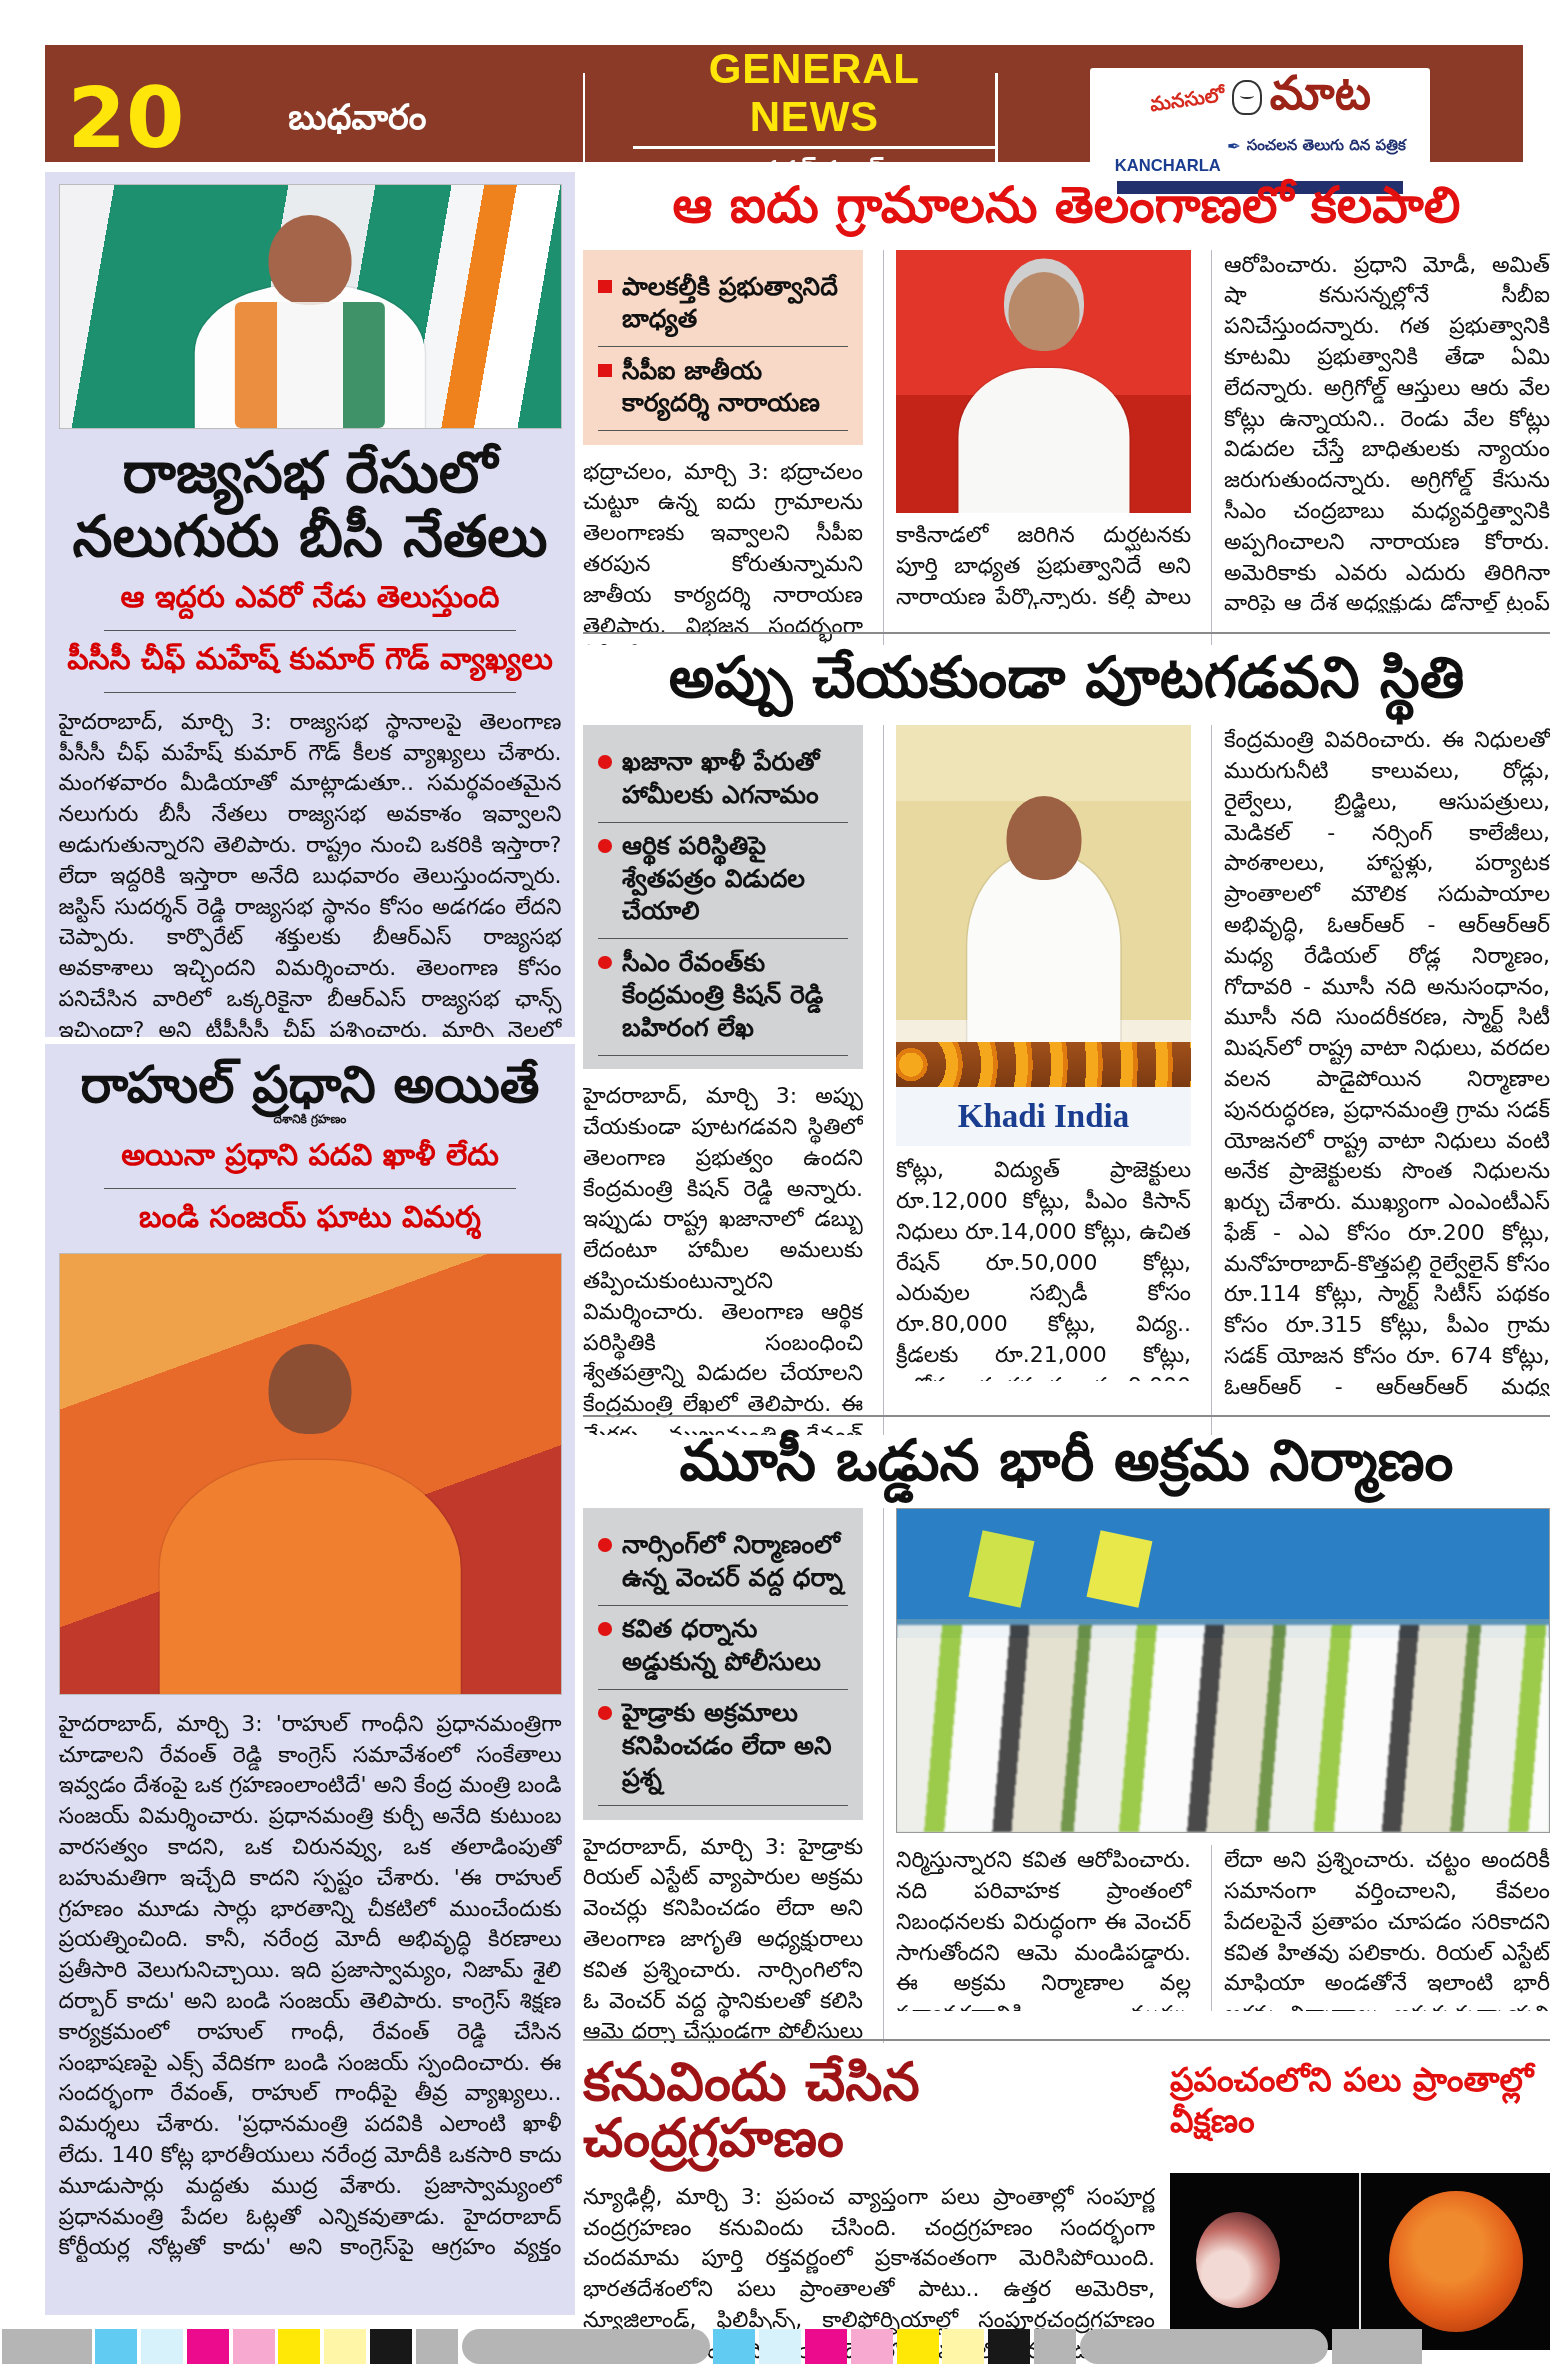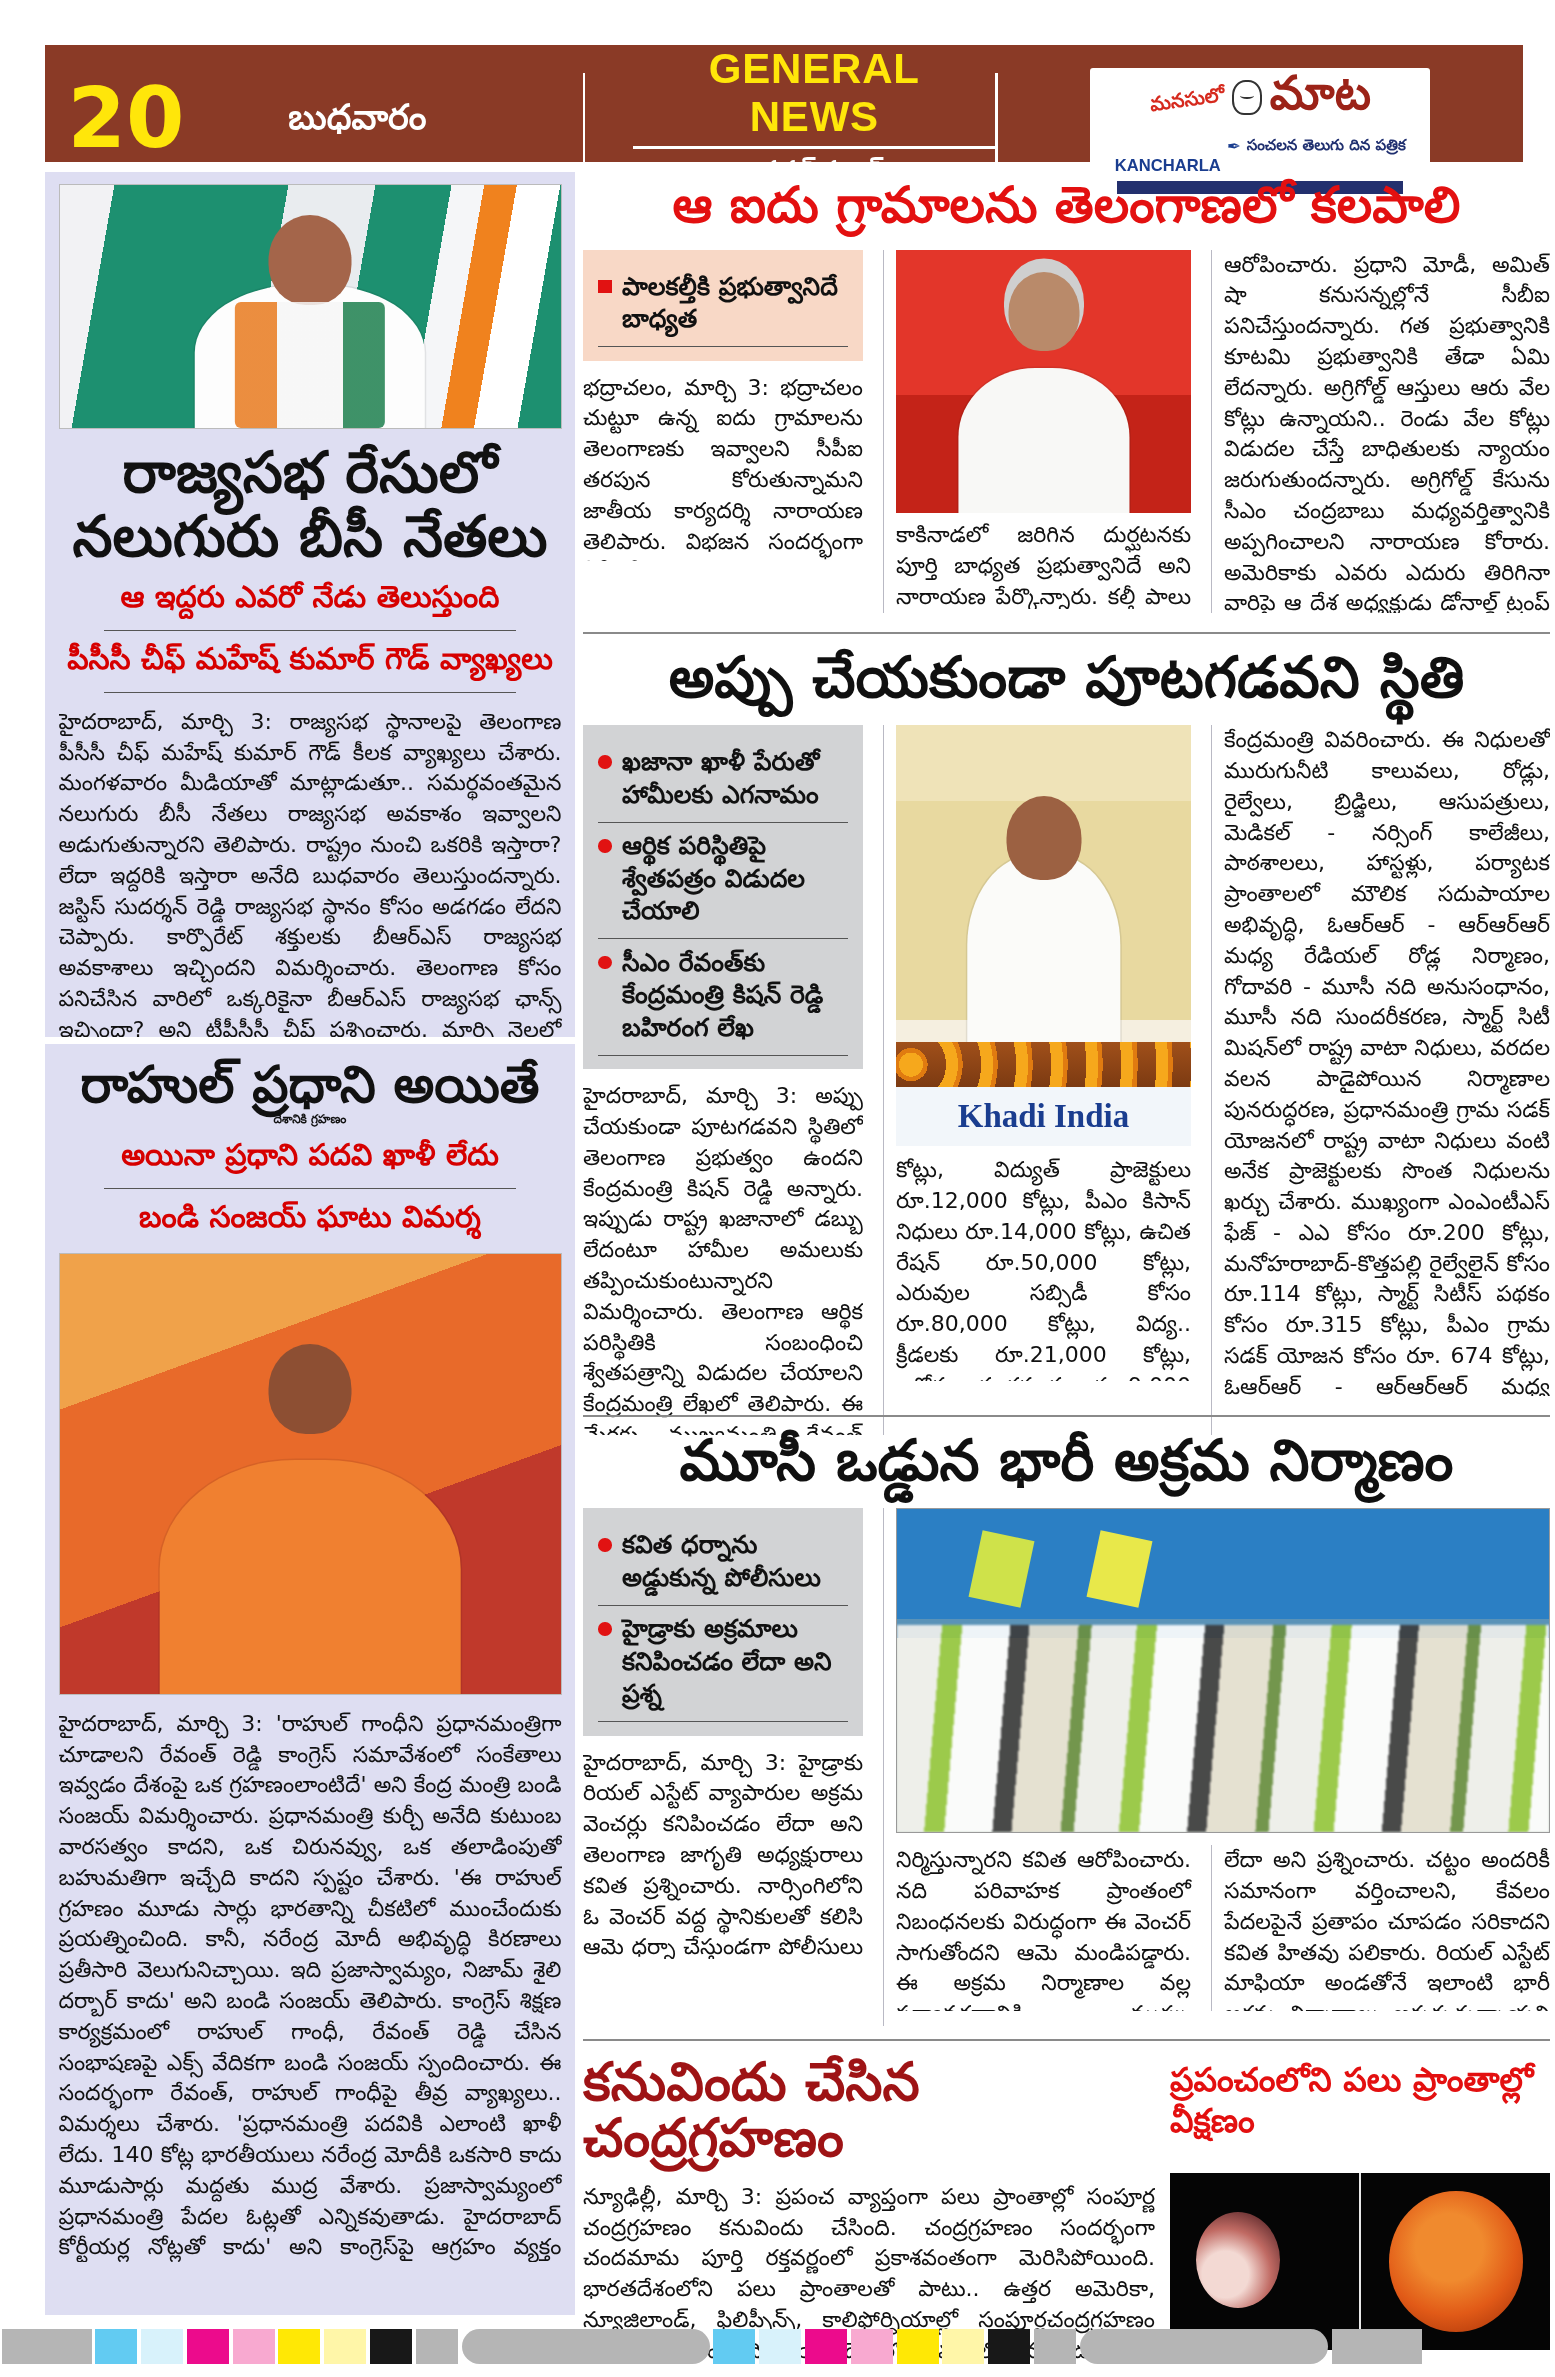--- a/index.html
+++ b/index.html
@@ -189,20 +189,24 @@
 
     <div class="r-art" style="top:6px;">
       <div class="art-head-red">ఆ ఐదు గ్రామాలను తెలంగాణలో కలపాలి</div>
       <div class="art-row" style="height:363px;">
         <div class="col-rule">
           <div class="bullet-box pink">
             <div class="b-item">
               <span class="b-marker"></span>
               <span class="b-text">పాలకల్తీకి ప్రభుత్వానిదే బాధ్యత</span>
             </div>
+            <div class="b-item">
+              <span class="b-marker"></span>
+              <span class="b-text">సీపీఐ జాతీయ కార్యదర్శి నారాయణ</span>
+            </div>
           </div>
           <div class="art-body" style="height:188px;">భద్రాచలం, మార్చి 3: భద్రాచలం చుట్టూ ఉన్న ఐదు గ్రామాలను తెలంగాణకు ఇవ్వాలని సీపీఐ తరపున కోరుతున్నామని జాతీయ కార్యదర్శి నారాయణ తెలిపారు. విభజన సందర్భంగా ఏపీలో కలిపిన ఆ ఐదు గ్రామాలు తెలంగాణలో తిరిగి విలీనం చేయాలన్నారు. లేకుంటే తీవ్ర సమస్యలు వస్తాయన్నారు. ధార్మిక సంస్థల్లో కఠినమైన పాలసీలు తీసుకురావటం ద్వారానే లడ్డూ కల్తీ లాంటి సమస్యలు ఆగుతాయని స్పష్టం చేశారు. ఐఏఎస్, ఐపీఎస్</div>
         </div>
         <div class="col-rule">
           <div class="ph ph-narayana">
             <div class="ph-person"></div>
             <div class="ph-head-c"></div>
           </div>
           <div class="art-body" style="height:89px; margin-top:7.5px;">కాకినాడలో జరిగిన దుర్ఘటనకు పూర్తి బాధ్యత ప్రభుత్వానిదే అని నారాయణ పేర్కొన్నారు. కల్తీ పాలు తాగటం వలన ప్రజలు చనిపోతున్నారని, డెయిరీలపై ప్రభుత్వ నియంత్రణ ఏమైందని ప్రశ్నించారు. నక్సలైట్లను చంపవచ్చు కానీ నక్సలిజాన్ని అంతం చేయలేరన్నారు. పేదరిక నిర్మూలన జరిగితే నక్సలిజం అవసరమే రాదన్నారు. అరవింద్ కేజ్రీవాల్‌ను అణగదొక్కాలని అవినీతి మరక అంటించారని</div>
         </div>
@@ -247,20 +251,24 @@
         </div>
       </div>
     </div>
     <div class="art-sep" style="top:1243px;"></div>
 
     <div class="r-art" style="top:1258px;">
       <div class="art-head-black">మూసీ ఒడ్డున భారీ అక్రమ నిర్మాణం</div>
       <div class="musi-row" style="height:518px;">
         <div class="col-rule">
           <div class="bullet-box gray">
+            <div class="b-item">
+              <span class="b-marker round"></span>
+              <span class="b-text">నార్సింగ్‌లో నిర్మాణంలో ఉన్న వెంచర్ వద్ద ధర్నా</span>
+            </div>
             <div class="b-item">
               <span class="b-marker round"></span>
               <span class="b-text">కవిత ధర్నాను అడ్డుకున్న పోలీసులు</span>
             </div>
             <div class="b-item">
               <span class="b-marker round"></span>
               <span class="b-text">హైడ్రాకు అక్రమాలు కనిపించడం లేదా అని ప్రశ్న</span>
             </div>
           </div>
           <div class="art-body" style="height:211px;">హైదరాబాద్, మార్చి 3: హైడ్రాకు రియల్ ఎస్టేట్ వ్యాపారుల అక్రమ వెంచర్లు కనిపించడం లేదా అని తెలంగాణ జాగృతి అధ్యక్షురాలు కవిత ప్రశ్నించారు. నార్సింగిలోని ఓ వెంచర్ వద్ద స్థానికులతో కలిసి ఆమె ధర్నా చేస్తుండగా పోలీసులు అడ్డుకున్నారు. ఆమెను అదుపులోకి తీసుకొని పోలీసు వాహనాల్లో తరలిస్తుండగా.. జాగృతి కార్యకర్తలు అడ్డుకున్నారు. ఈ క్రమంలో పోలీసులు, జాగృతి కార్యకర్తల మధ్య తోపులాట చోటు చేసుకుంది. అంతకుముందు మూసి నది పక్కన నిర్మిస్తున్న అపార్ట్మెంట్‌పై కవిత ఆరోపణలు చేశారు. మధ్యాహ్నం నుంచి ఆ వెంచర్ వద్దే బైఠాయించారు. సాయంత్రం సెల్‌ఫోన్ లైట్ల వెలుతురులోనే ధర్నా కొనసాగించారు. హైడ్రా కమిషనర్ రంగనాథ్ వచ్చే వరకు కదిలేది లేదని స్పష్టం చేశారు. మూసీని ఆనుకుని భారీ రియల్ ఎస్టేట్ వెంచర్ ఏర్పాటు చేసినట్లు ఆమె పేర్కొన్నారు. పేదల ఇళ్లు కూలుస్తూ రియల్ ఎస్టేట్ వెంచర్లను వదిలేస్తున్నారని మండిపడ్డారు. హైదరాబాద్ నార్సింగి పరిధిలోని మూసీ నదిని ఆక్రమించి శ్రీ ఆదిత్య లగ్జరీ అపార్ట్మెంట్స్</div>

